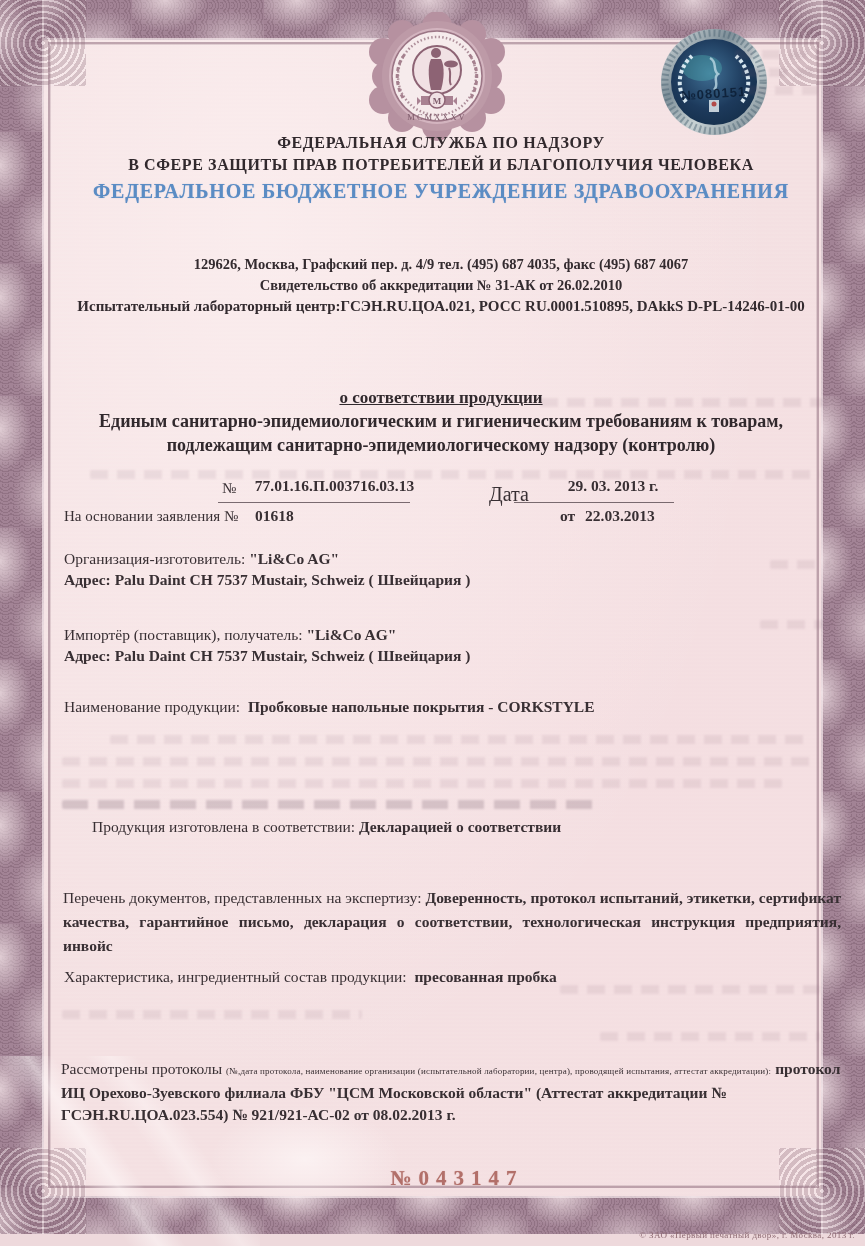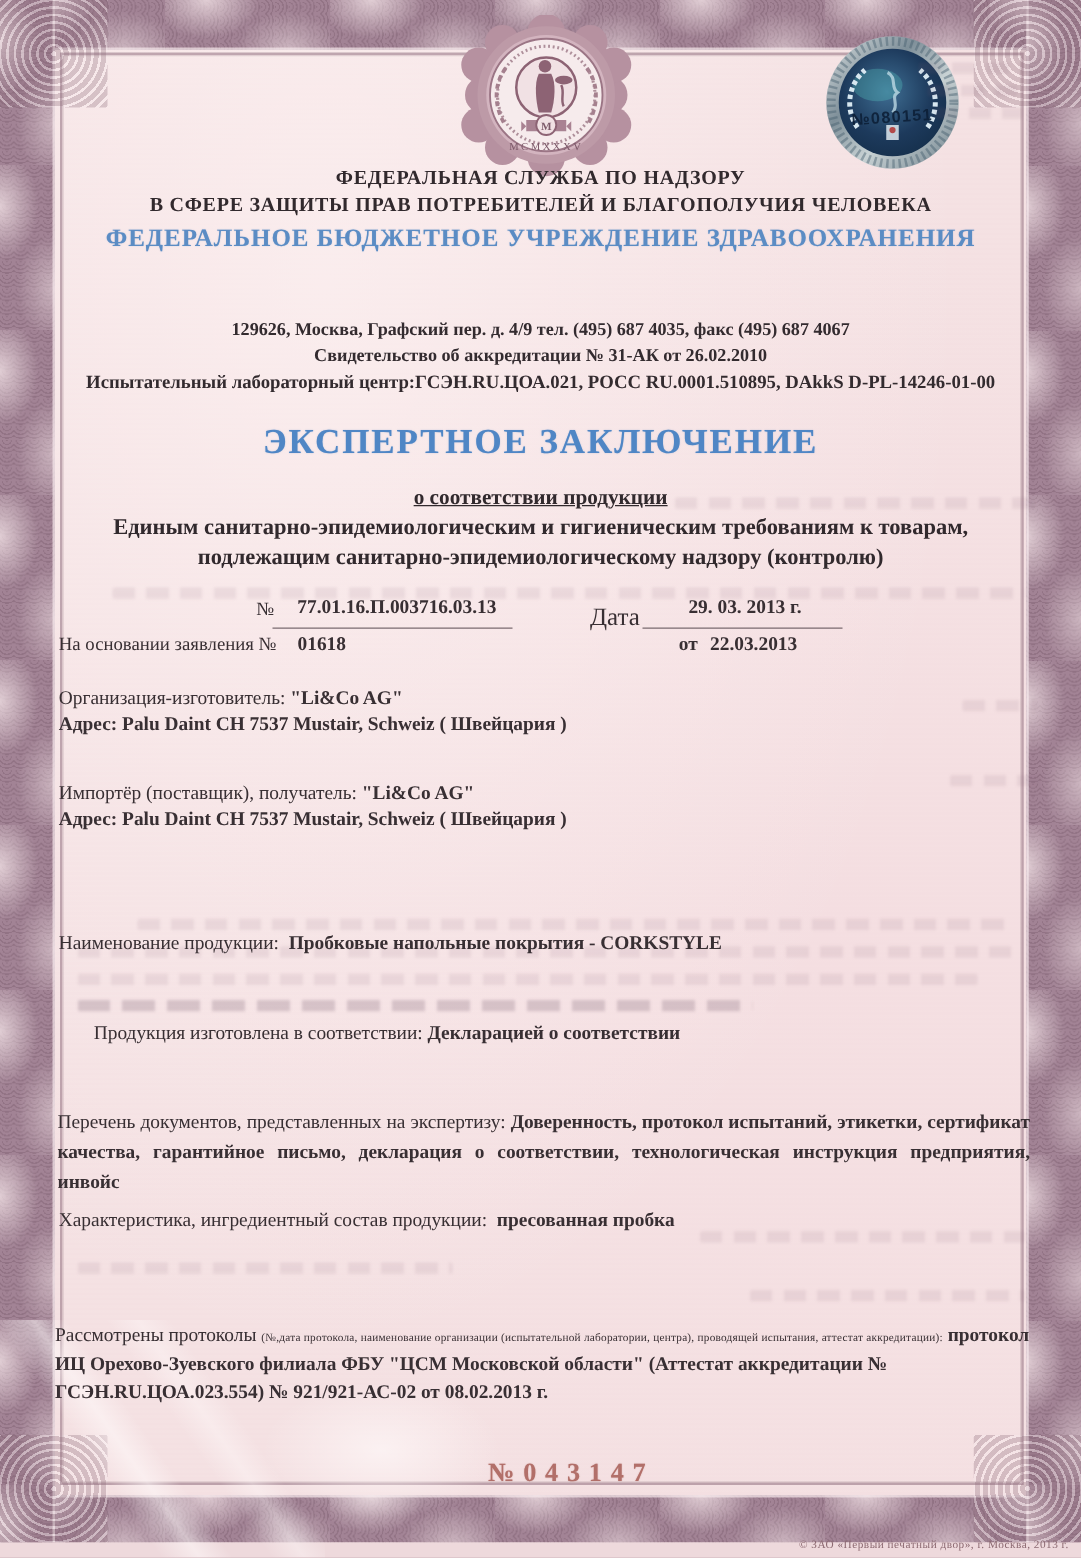--- a/index.html
+++ b/index.html
@@ -33,21 +33,21 @@
   .band-left{left:0;top:0;bottom:12px;width:44px;box-shadow:inset -2px 0 0 rgba(246,233,236,.7);}
   .band-right{right:0;top:0;bottom:12px;width:44px;box-shadow:inset 2px 0 0 rgba(246,233,236,.7);}
   .corner{position:absolute;width:86px;height:86px;
     background-image:repeating-radial-gradient(circle at 50% 50%, rgba(246,233,236,.5) 0 2px, rgba(134,100,116,.35) 2px 6px);
     opacity:.85;}
   .c-tl{left:0;top:0;}.c-tr{right:0;top:0;}.c-bl{left:0;bottom:12px;}.c-br{right:0;bottom:12px;}
   .frame{position:absolute;left:48px;top:42px;right:46px;bottom:58px;
     border:2px solid rgba(143,110,125,.55);box-shadow:inset 0 0 0 1px rgba(143,110,125,.22);}
   .bottom-strip{position:absolute;left:0;right:0;bottom:0;height:12px;background:#eed9dc;}
   
-  .abs{position:absolute;}
+  .abs{position:absolute;padding-left:17px;}
   .center{left:0;right:0;text-align:center;}
   .b{font-weight:bold;}
   .head{font-weight:bold;color:#31292d;letter-spacing:.6px;}
   .blue{font-weight:bold;color:#5b8cc4;letter-spacing:.8px;text-shadow:0 0 1px rgba(91,140,196,.45);}
   .addr{font-weight:bold;color:#332b2f;}
   .title-blue{font-weight:bold;color:#4f86c5;letter-spacing:1.5px;text-shadow:0 0 1px rgba(79,134,197,.5);}
   .sub{font-weight:bold;color:#31292d;}
   .row{font-size:15.5px;margin:0;}
   .uline{position:absolute;height:1px;background:#5a4b51;opacity:.8;}
   .small-note{font-size:9px;letter-spacing:.2px;}
@@ -161,21 +161,20 @@
   <div class="ghost" style="left:600px;top:1032px;width:220px;"></div>
   <div class="blob" style="left:210px;top:1105px;width:190px;height:110px;"></div>
 
   <div class="abs center head" style="top:134px;font-size:16px;">ФЕДЕРАЛЬНАЯ СЛУЖБА ПО НАДЗОРУ</div>
   <div class="abs center head" style="top:156px;font-size:16px;">В СФЕРЕ ЗАЩИТЫ ПРАВ ПОТРЕБИТЕЛЕЙ И БЛАГОПОЛУЧИЯ  ЧЕЛОВЕКА</div>
   <div class="abs center blue" style="top:180px;font-size:20px;">ФЕДЕРАЛЬНОЕ БЮДЖЕТНОЕ УЧРЕЖДЕНИЕ ЗДРАВООХРАНЕНИЯ</div>
   <div class="abs center addr" style="top:256px;font-size:14.5px;">129626, Москва, Графский пер. д. 4/9 тел. (495) 687 4035, факс (495) 687 4067</div>
   <div class="abs center addr" style="top:277px;font-size:14.5px;">Свидетельство об аккредитации № 31-АК от 26.02.2010</div>
   <div class="abs center addr" style="top:298px;font-size:15px;">Испытательный лабораторный центр:ГСЭН.RU.ЦОА.021, РОСС RU.0001.510895, DAkkS D-PL-14246-01-00</div>
 
-  <div class="abs center title-blue" style="top:338px;font-size:28px;">ЭКСПЕРТНОЕ ЗАКЛЮЧЕНИЕ</div>
   <div class="abs center sub" style="top:388px;font-size:17px;text-decoration:underline;">о  соответствии продукции</div>
   <div class="abs center sub" style="top:411px;font-size:18px;">Единым санитарно-эпидемиологическим и гигиеническим требованиям к товарам,</div>
   <div class="abs center sub" style="top:435px;font-size:18px;">подлежащим санитарно-эпидемиологическому надзору (контролю)</div>
 
   <div class="abs" style="left:205px;top:480px;font-size:15px;">№</div>
   <div class="abs b" style="left:225px;top:477px;width:185px;text-align:center;font-size:15.5px;">77.01.16.П.003716.03.13</div>
   <div class="uline" style="left:218px;top:502px;width:192px;"></div>
   <div class="abs" style="left:472px;top:483px;font-size:20px;">Дата</div>
   <div class="abs b" style="left:516px;top:477px;width:160px;text-align:center;font-size:15.5px;">29. 03. 2013 г.</div>
   <div class="uline" style="left:514px;top:502px;width:160px;"></div>
@@ -195,21 +194,21 @@
 
   <p class="abs row" style="left:47px;top:626px;">
     <span>Импортёр (поставщик), получатель:</span>
     <span class="b">"Li&amp;Co AG"</span>
   </p>
   <p class="abs row" style="left:47px;top:647px;">
     <span class="b">Адрес:</span>
     <span class="b">Palu Daint CH 7537 Mustair, Schweiz ( Швейцария )</span>
   </p>
 
-  <p class="abs row" style="left:47px;top:698px;margin-top:48px;">
+  <p class="abs row" style="left:47px;top:698px;">
     <span>Наименование продукции:</span>&nbsp;
     <span class="b">Пробковые напольные покрытия - CORKSTYLE</span>
   </p>
 
   <p class="abs row" style="left:47px;top:818px;margin-left:28px;">
     <span>Продукция изготовлена в соответствии:</span>
     <span class="b">Декларацией о соответствии</span>
   </p>
 
   <p class="abs row" style="left:46px;top:886px;width:778px;line-height:24px;text-align:justify;">

